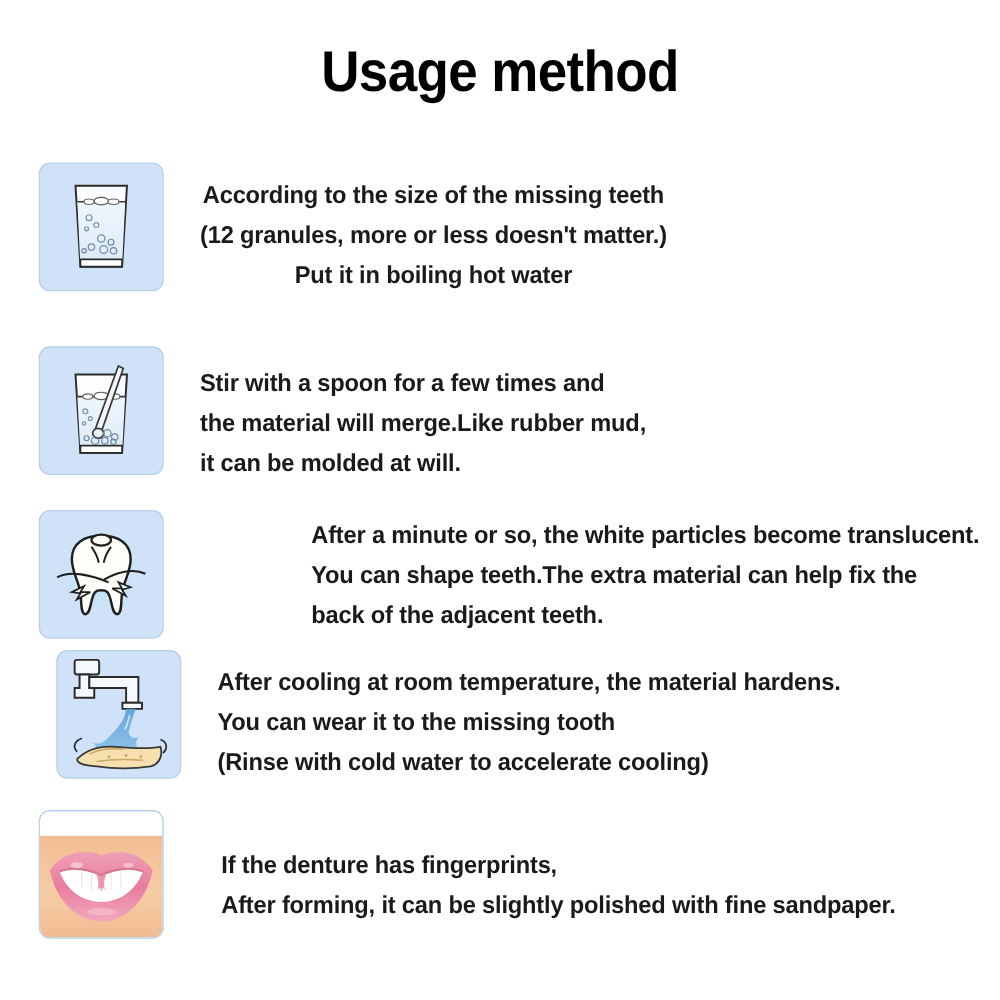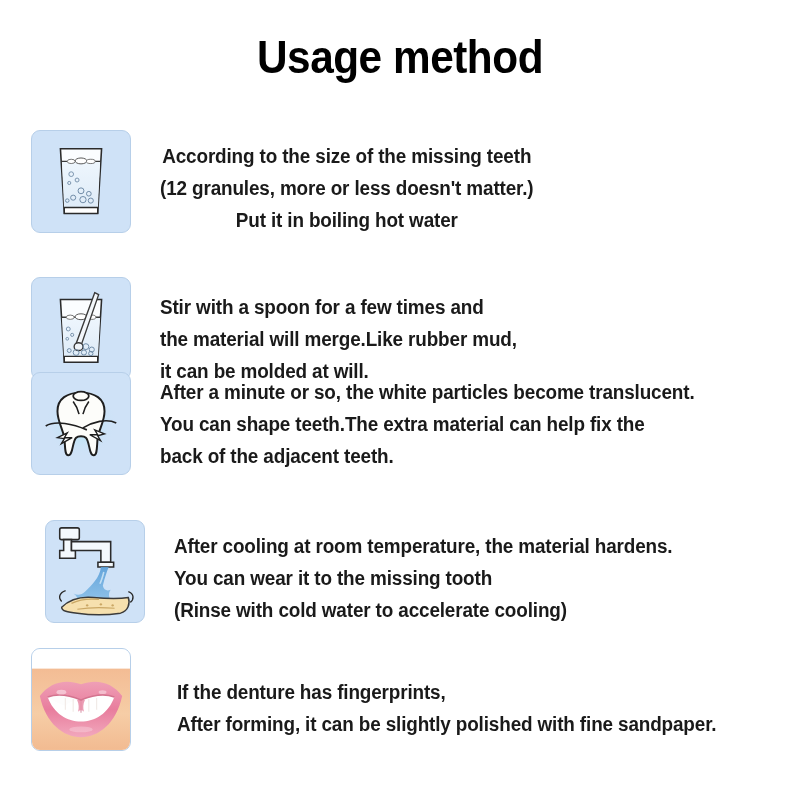--- a/index.html
+++ b/index.html
@@ -40,21 +40,21 @@
   
   .step-row {
     position: absolute;
     left: 0;
     width: 800px;
     display: flex;
     align-items: flex-start;
   }
   .row-1 { top: 130px; text-align: center; }
   .row-2 { top: 277px; }
-  .row-3 { top: 372px; }
+  .row-3 { top: 408px; justify-content: space-between; }
   .row-4 { top: 520px; padding-left: 14px; }
   .row-5 { top: 648px; gap: 17px; }
 
   .icon-box {
     width: 100px;
     height: 103px;
     margin-left: 31px;
     border-radius: 9px;
     background: #cfe2f7;
     border: 1px solid #b7cfe9;

